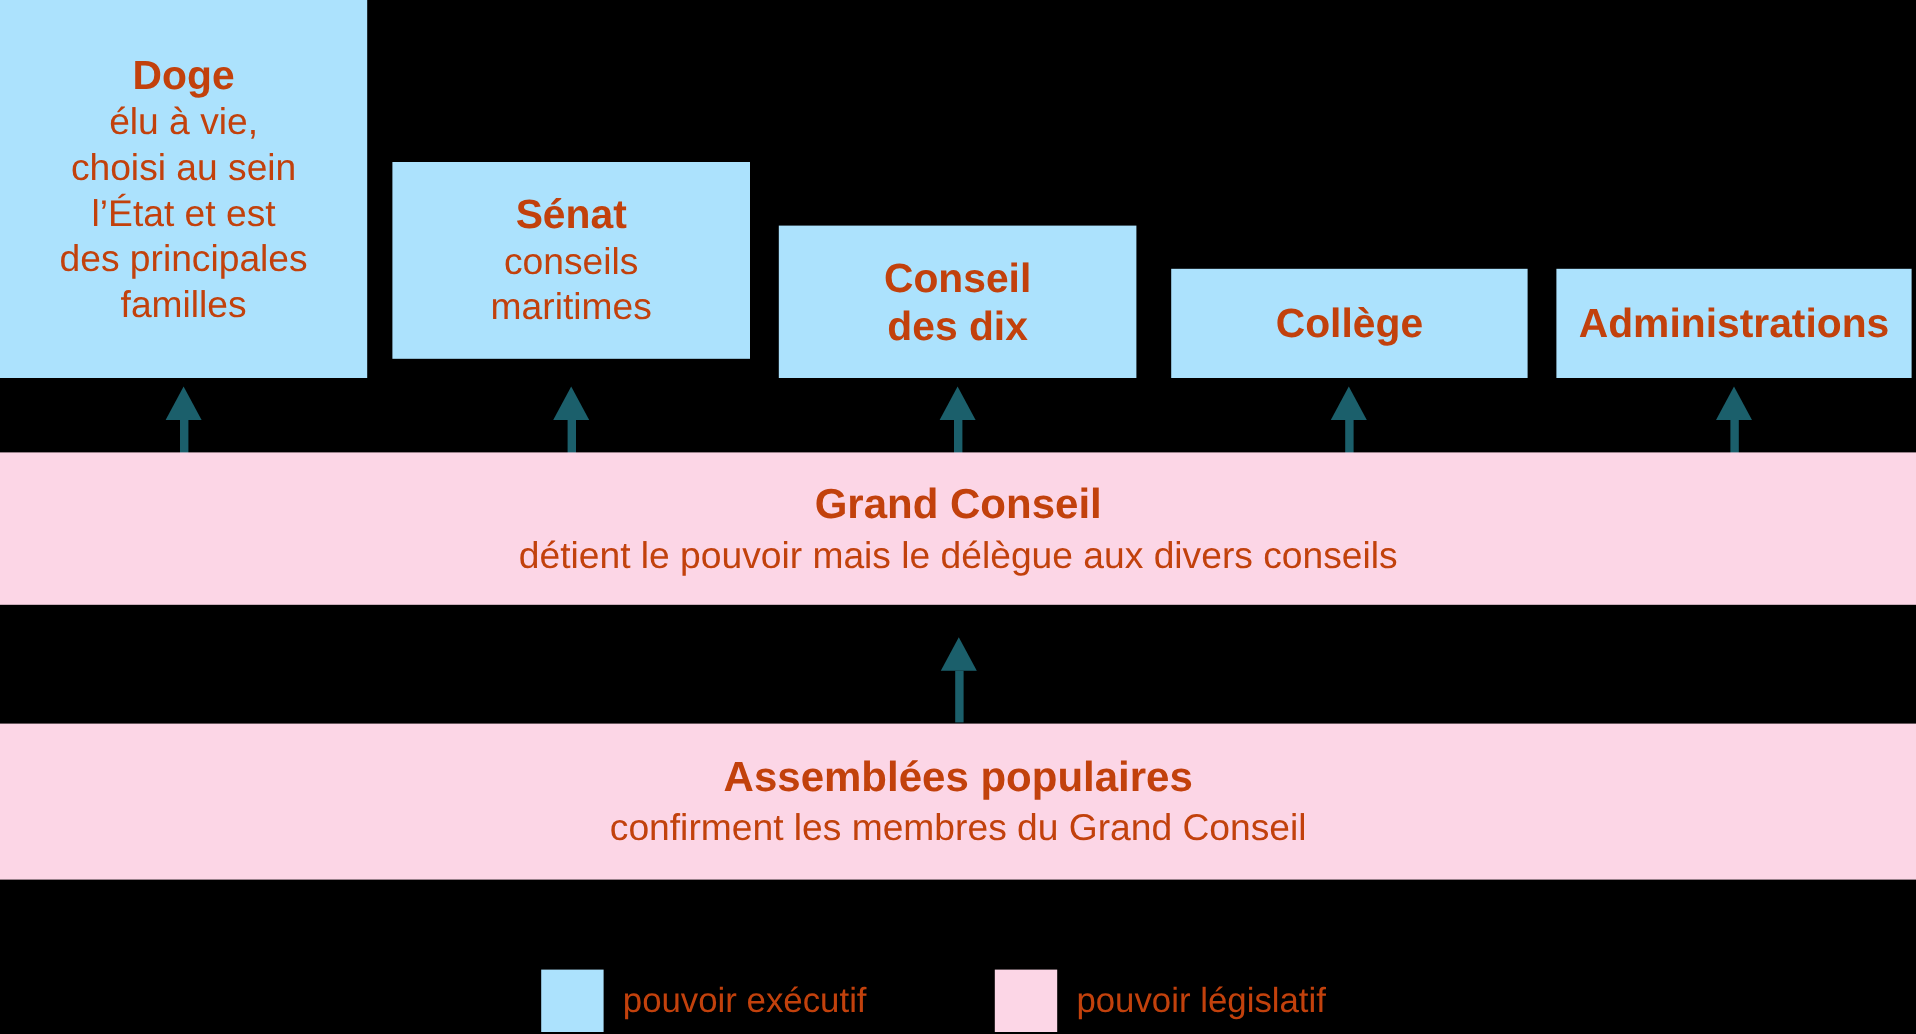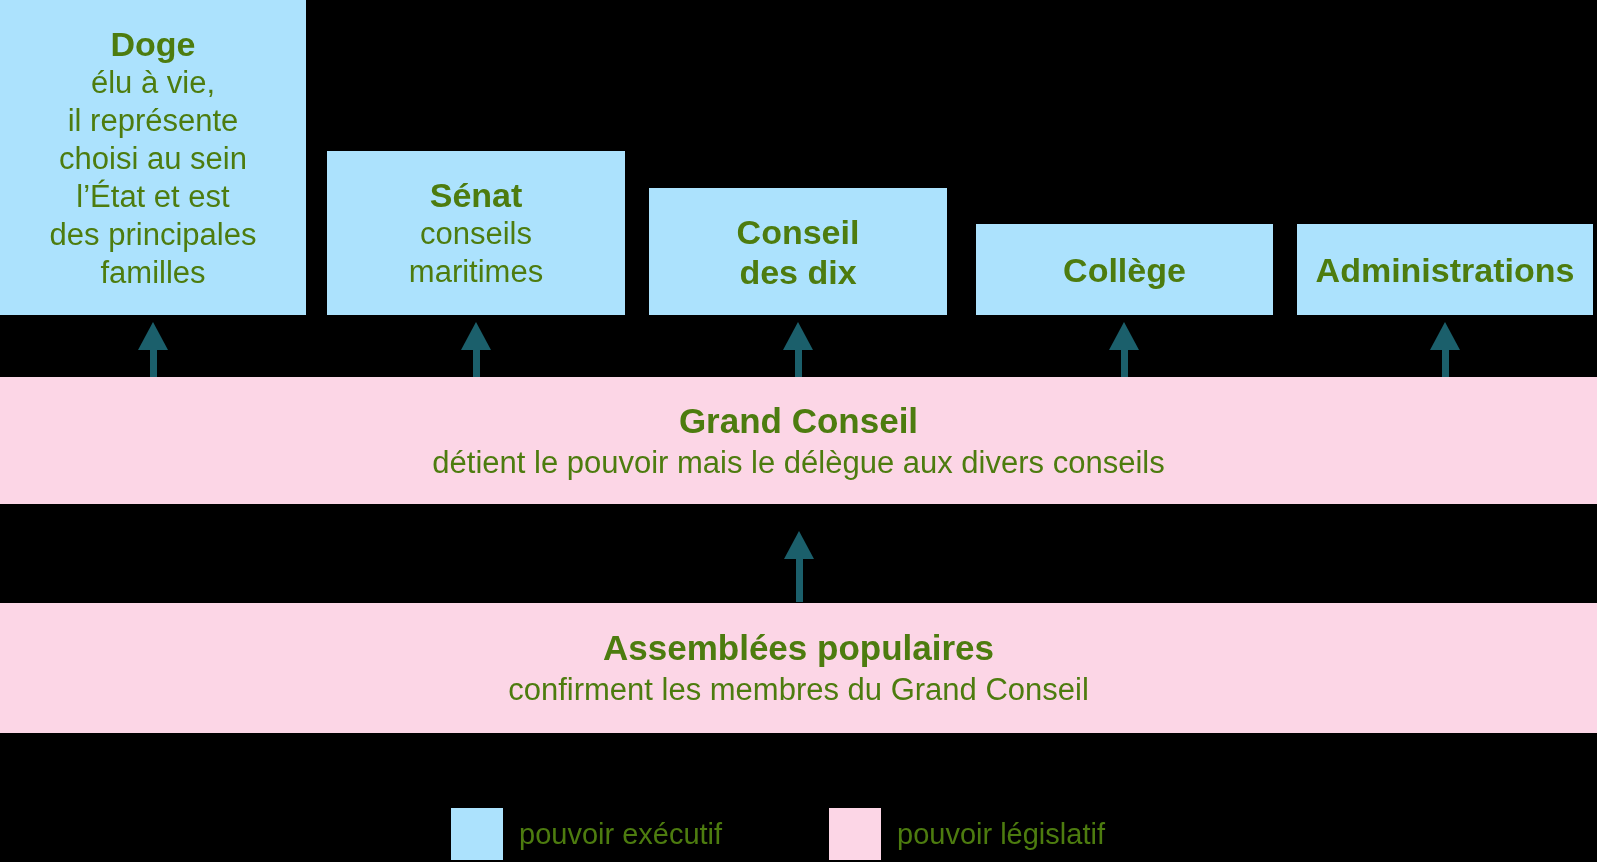--- a/index.html
+++ b/index.html
@@ -1,21 +1,21 @@
 <!DOCTYPE html>
 <html><head>
 <meta charset="utf-8">
 <style>
   html,body{margin:0;padding:0;background:#000;}
   .canvas{
     position:relative;
     width:1597px;height:862px;
     background:#000;
     font-family:"Liberation Sans", sans-serif;
-    color:#4d7c0f;
+    color:#c2410c;
     overflow:hidden;
   }
   .box{
     position:absolute;
     background:#ace2fd;
     display:flex;flex-direction:column;
     align-items:center;justify-content:center;
     text-align:center;
   }
   .box .title{font-weight:bold;font-size:34px;line-height:40px;}
@@ -48,21 +48,21 @@
   .legend .lbl{
     position:absolute;top:0;height:52px;
     display:flex;align-items:center;
     font-size:29px;
   }
   .lbl-exec{left:519px;}
   .lbl-legis{left:897px;}
 
   
   .box-doge{left:0;top:0;width:306px;height:315px;}
-  .box-senat{left:327px;top:151px;width:298px;height:164px;}
+  .box-senat{left:327px;top:135px;width:298px;height:164px;}
   .box-conseil{left:649px;top:188px;width:298px;height:127px;}
   .box-college{left:976px;top:224px;width:297px;height:91px;}
   .box-admin{left:1297px;top:224px;width:296px;height:91px;}
 
   
   .band-grand{top:377px;height:127px;}
   .band-assemblees{top:603px;height:130px;}
 
   
   .arrow-doge{left:138px;top:322px;height:73px;}
@@ -73,21 +73,20 @@
   .arrow-grand{left:784px;top:531px;height:71px;}
 </style>
 </head>
 <body>
 
 <div class="canvas">
 
   <div class="box box-doge">
     <div class="title">Doge</div>
     <div class="line">élu à vie,</div>
-    <div class="line">il représente</div>
     <div class="line">choisi au sein</div>
     <div class="line">l’État et est</div>
     <div class="line">des principales</div>
     <div class="line">familles</div>
   </div>
 
   <div class="box box-senat">
     <div class="title">Sénat</div>
     <div class="line">conseils</div>
     <div class="line">maritimes</div>

